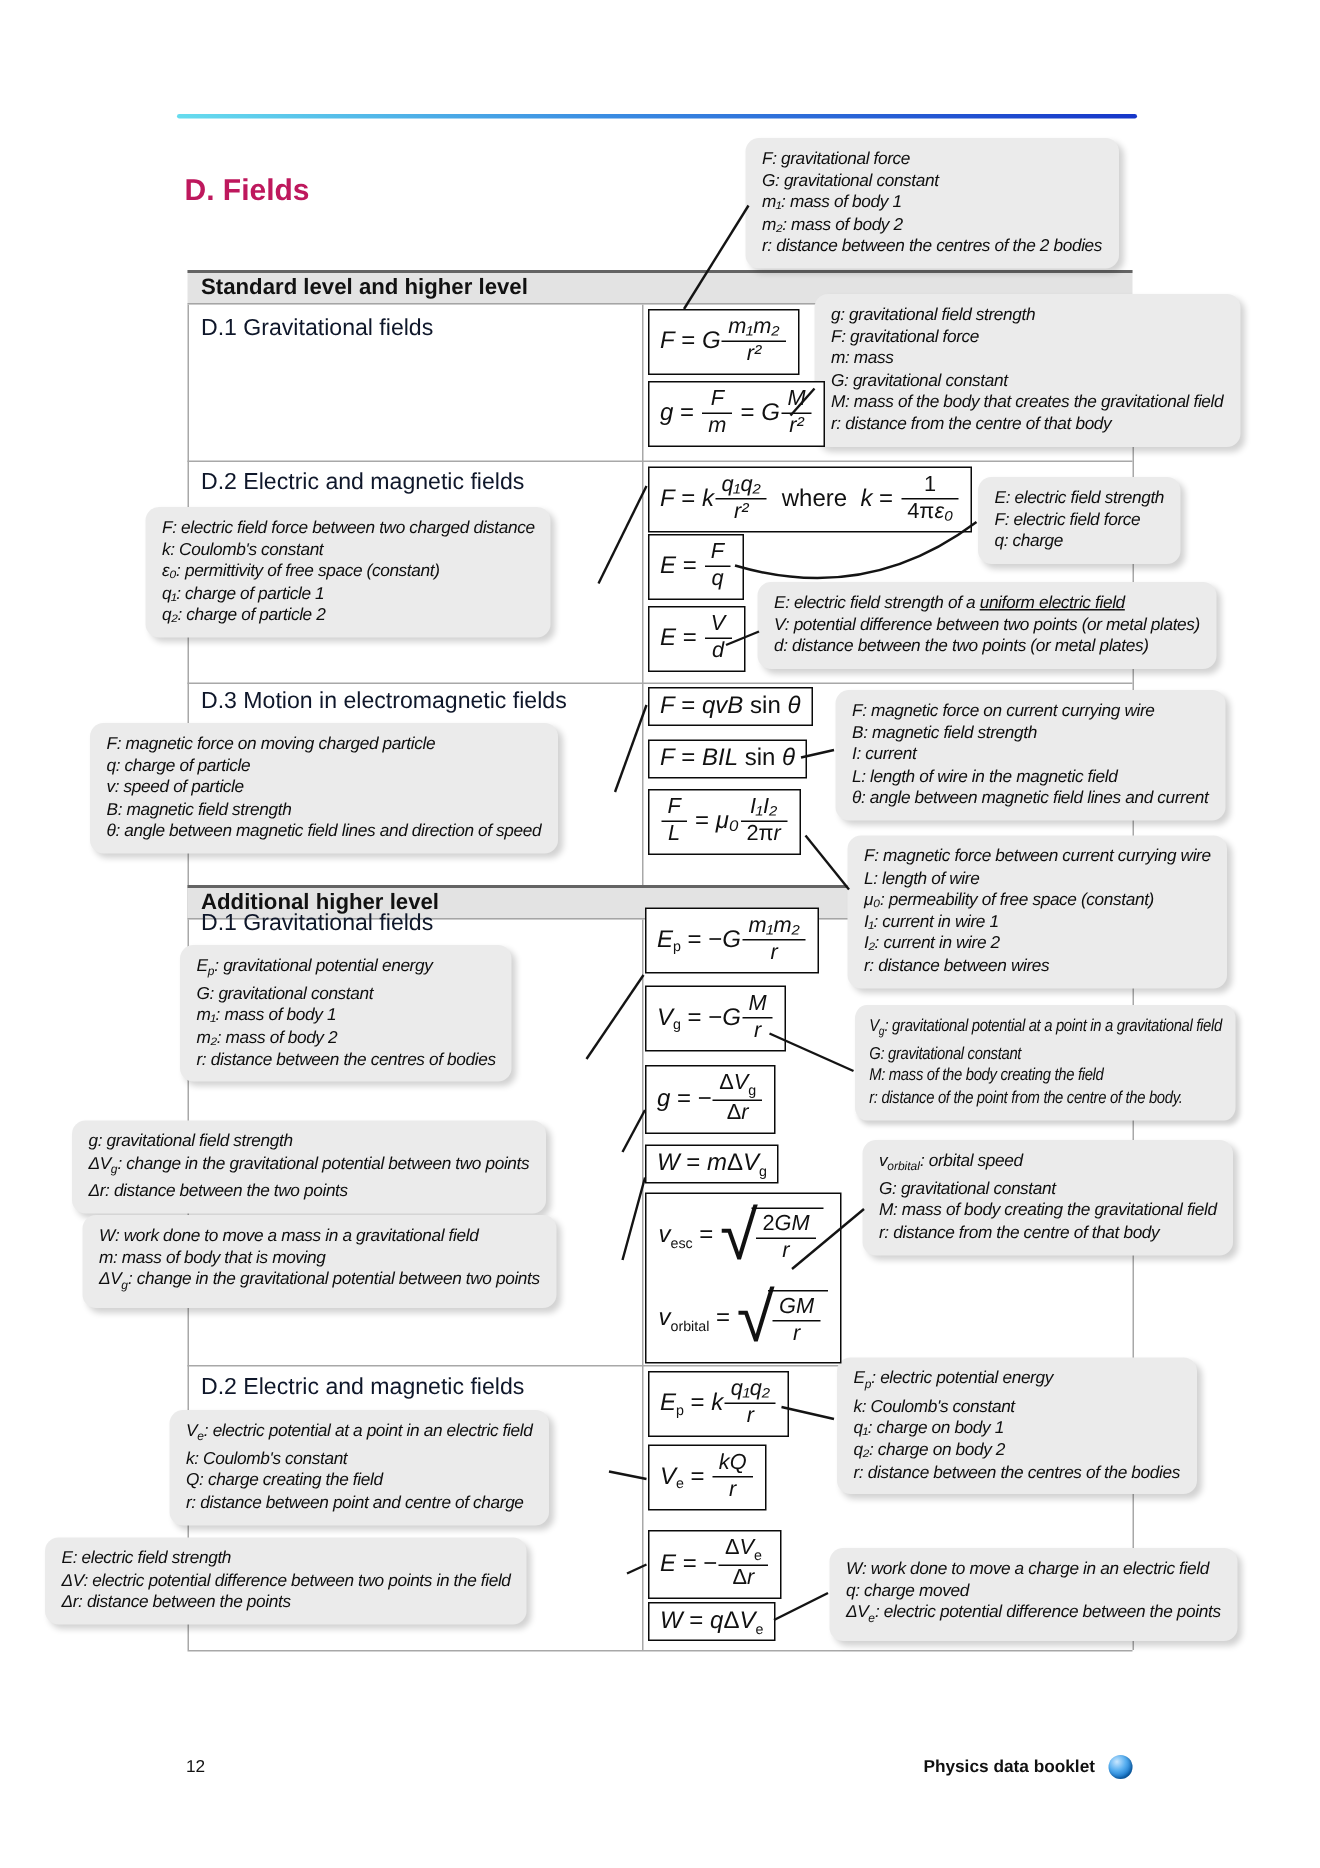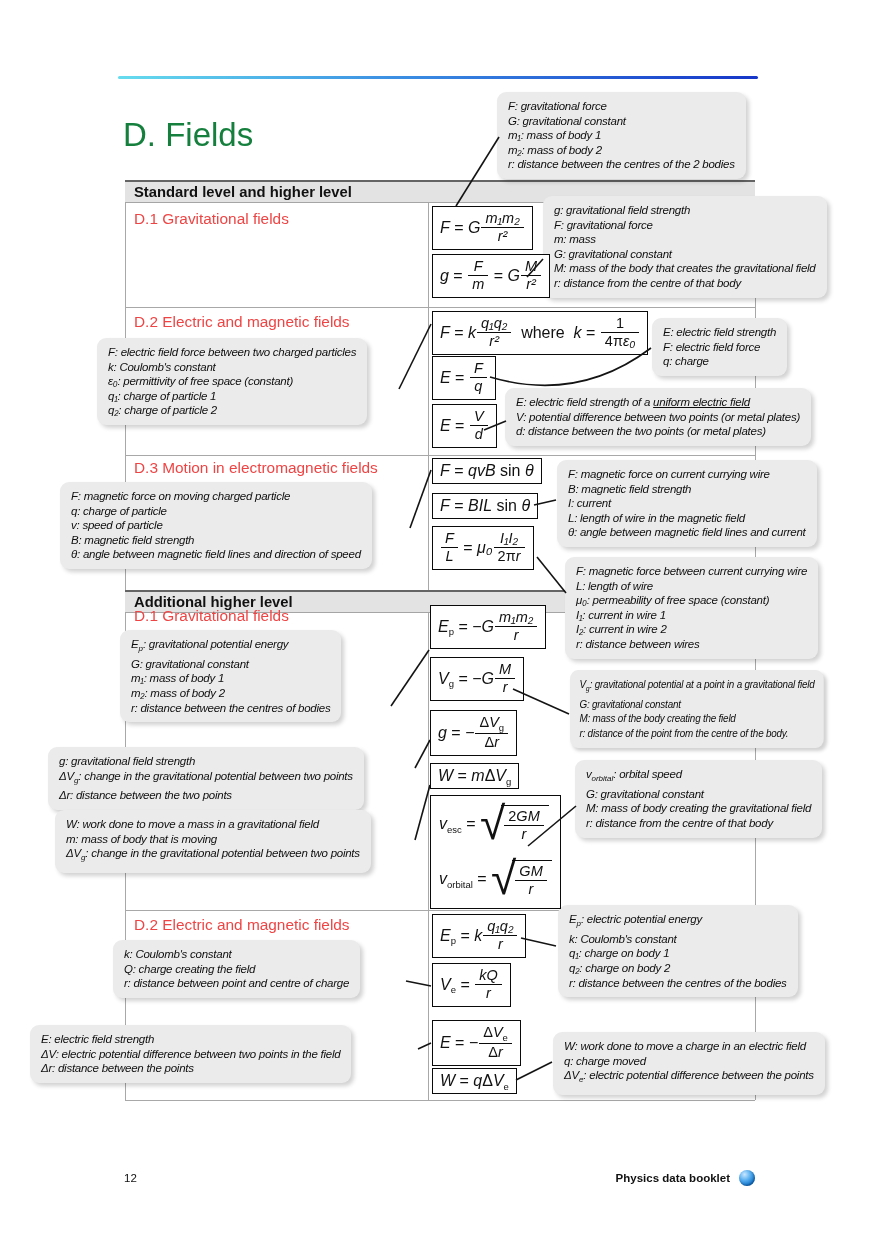--- a/index.html
+++ b/index.html
@@ -1,27 +1,27 @@
 <!DOCTYPE html>
 <html><head>
 <meta charset="utf-8">
 <style>
   html,body{margin:0;padding:0;background:#fff;}
   .page{position:relative;width:880px;height:1245px;background:#ffffff;overflow:hidden;
         font-family:"Liberation Sans",sans-serif;color:#111;}
   .top-rule{position:absolute;left:118px;top:76px;width:640px;height:3px;border-radius:2px;
         background:linear-gradient(90deg,#66dcee 0%,#3a8ce2 45%,#1636c9 100%);}
-  .page-title{position:absolute;left:123px;top:116px;font-size:33px;color:#15803d;font-weight:400;}
+  .page-title{position:absolute;left:123px;top:116px;font-size:20px;color:#be185d;font-weight:700;}
   
   .band{position:absolute;left:125px;width:630px;height:23px;box-sizing:border-box;
         background:#e3e3e3;border-top:2px solid #646464;border-bottom:1px solid #a5a5a5;
         display:flex;align-items:center;padding-left:9px;font-weight:bold;font-size:14.8px;z-index:1;}
   .hline{position:absolute;left:125px;width:630px;height:1px;background:#a8a8a8;z-index:0;}
   .vline{position:absolute;top:203px;height:897px;width:1px;background:#a8a8a8;z-index:0;}
-  .rowlabel{position:absolute;font-size:15.4px;z-index:2;color:#ef4444;}
+  .rowlabel{position:absolute;font-size:15.4px;z-index:2;color:#0f172a;}
   
   .callout{position:absolute;background:#ebebeb;border-radius:9px;padding:7px 11px;
         font-style:italic;font-size:11.5px;letter-spacing:-0.25px;line-height:14.6px;color:#0e0e0e;
         box-shadow:3px 3px 4px rgba(0,0,0,0.18);z-index:4;}
   .cl-line{white-space:nowrap;}
   .callout sub{font-size:8px;letter-spacing:0;}
   .ul{text-decoration:underline;margin-top:24px;}
   .squeeze{transform:scaleX(0.86);transform-origin:left top;}
   
   .fbox{position:absolute;display:inline-flex;align-items:center;background:#fff;
@@ -85,21 +85,21 @@
     </div>
   <div class="callout" style="left:543px;top:196px">
       <div class="cl-line">g: gravitational field strength</div>
       <div class="cl-line">F: gravitational force</div>
       <div class="cl-line">m: mass</div>
       <div class="cl-line">G: gravitational constant</div>
       <div class="cl-line">M: mass of the body that creates the gravitational field</div>
       <div class="cl-line">r: distance from the centre of that body</div>
     </div>
   <div class="callout" style="left:97px;top:338px">
-      <div class="cl-line">F: electric field force between two charged particles</div>
+      <div class="cl-line">F: electric field force between two charged distance</div>
       <div class="cl-line">k: Coulomb's constant</div>
       <div class="cl-line">ε₀: permittivity of free space (constant)</div>
       <div class="cl-line">q₁: charge of particle 1</div>
       <div class="cl-line">q₂: charge of particle 2</div>
     </div>
   <div class="callout" style="left:652px;top:318px">
       <div class="cl-line">E: electric field strength</div>
       <div class="cl-line">F: electric field force</div>
       <div class="cl-line">q: charge</div>
     </div>
@@ -153,20 +153,21 @@
       <div class="cl-line">m: mass of body that is moving</div>
       <div class="cl-line">ΔV<sub>g</sub>: change in the gravitational potential between two points</div>
     </div>
   <div class="callout" style="left:575px;top:760px">
       <div class="cl-line">v<sub>orbital</sub>: orbital speed</div>
       <div class="cl-line">G: gravitational constant</div>
       <div class="cl-line">M: mass of body creating the gravitational field</div>
       <div class="cl-line">r: distance from the centre of that body</div>
     </div>
   <div class="callout" style="left:113px;top:940px">
+      <div class="cl-line">V<sub>e</sub>: electric potential at a point in an electric field</div>
       <div class="cl-line">k: Coulomb's constant</div>
       <div class="cl-line">Q: charge creating the field</div>
       <div class="cl-line">r: distance between point and centre of charge</div>
     </div>
   <div class="callout" style="left:558px;top:905px">
       <div class="cl-line">E<sub>p</sub>: electric potential energy</div>
       <div class="cl-line">k: Coulomb's constant</div>
       <div class="cl-line">q₁: charge on body 1</div>
       <div class="cl-line">q₂: charge on body 2</div>
       <div class="cl-line">r: distance between the centres of the bodies</div>

